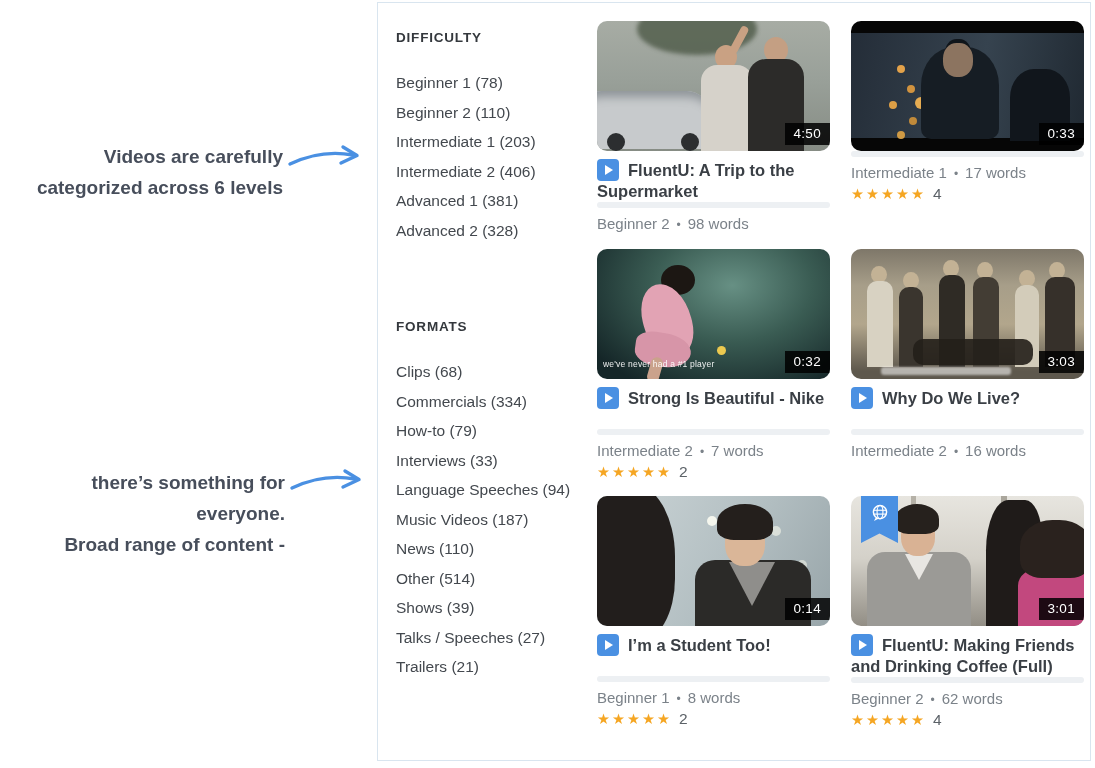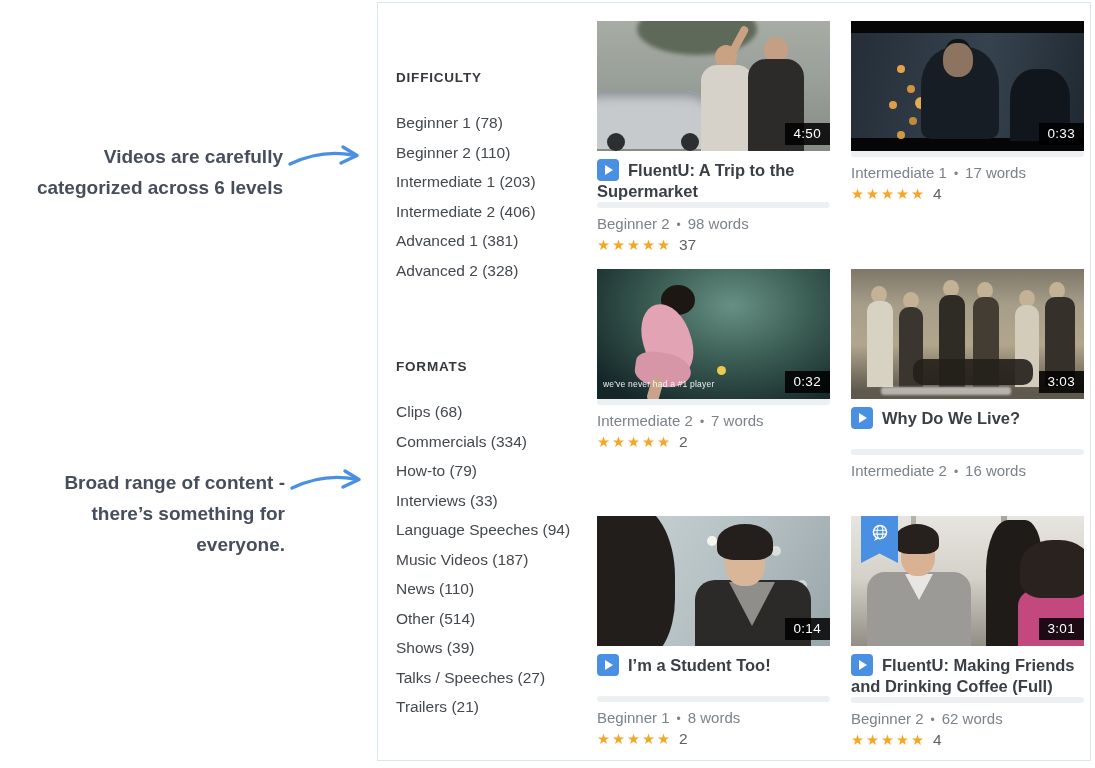--- a/index.html
+++ b/index.html
@@ -20,41 +20,41 @@
   .arrow1 { left:287px; top:144px; }
   .arrow2 { left:289px; top:468px; }
 
   
   .panel {
     position:absolute; left:377px; top:2px; width:714px; height:759px;
     background:#ffffff; border:1px solid #d9e5ef;
   }
 
   
-  .filter-group { position:absolute; left:18px; width:195px;margin-top:40px; }
+  .filter-group { position:absolute; left:18px; width:195px; }
   .group-difficulty { top:27px; }
   .group-formats { top:316px; }
   .group-header {
     font-size:13.5px; font-weight:700; color:#34383d; letter-spacing:.8px;
     margin-bottom:29px;
   }
   .filter-item {
     font-size:15.5px; color:#43484e; line-height:17px; margin-bottom:12.5px;
     cursor:pointer; white-space:nowrap;
   }
 
   
   .grid {
     position:absolute; left:219px; top:18px; width:488px;
     display:grid; grid-template-columns:233px 233px; column-gap:21px; row-gap:15px;
   }
   .card { width:233px; position:relative; }
   .thumb {
     position:relative; width:233px; height:130px; overflow:hidden;
-    background:#202020; cursor:pointer;
+    background:#202020; cursor:pointer;border-radius:10px;
   }
   .duration {
     position:absolute; right:0; bottom:6px; background:rgba(0,0,0,.85);
     color:#fff; font-size:13.5px; padding:3px 9px 4px; letter-spacing:.3px;
   }
   .thumb-caption {
     position:absolute; left:6px; bottom:10px; color:rgba(255,255,255,.92);
     font-size:8.5px; letter-spacing:.2px;
   }
   .title {
@@ -144,22 +144,22 @@
 <div class="note note1">
   <div>Videos are carefully</div>
   <div>categorized across 6 levels</div>
 </div>
 <svg class="arrow arrow1" width="80" height="28" viewBox="0 0 80 28">
   <path d="M3,20 C 24,10 44,7 66,11" fill="none" stroke="#4a90e2" stroke-width="3.4" stroke-linecap="round"></path>
   <path d="M56,3 L70,11.5 L54,19" fill="none" stroke="#4a90e2" stroke-width="3.4" stroke-linecap="round" stroke-linejoin="round"></path>
 </svg>
 
 <div class="note note2">
+  <div>there’s something for everyone.</div>
   <div>Broad range of content -</div>
-  <div>there’s something for everyone.</div>
 </div>
 <svg class="arrow arrow2" width="80" height="28" viewBox="0 0 80 28">
   <path d="M3,20 C 24,10 44,7 66,11" fill="none" stroke="#4a90e2" stroke-width="3.4" stroke-linecap="round"></path>
   <path d="M56,3 L70,11.5 L54,19" fill="none" stroke="#4a90e2" stroke-width="3.4" stroke-linecap="round" stroke-linejoin="round"></path>
 </svg>
 
 <div class="panel">
 
   <div class="filter-group group-difficulty">
     <div class="group-header">DIFFICULTY</div>
@@ -197,21 +197,20 @@
         <div class="abs armup"></div>
         <div class="abs m1h"></div>
         <div class="abs m1"></div>
         <div class="abs m2h"></div>
         <div class="abs m2"></div>
         <span class="duration">4:50</span>
       </div>
       <h3 class="title"><span class="play"><span class="tri"></span></span><span>FluentU: A Trip to the Supermarket</span></h3>
       <div class="divider"></div>
       <div class="meta"><span>Beginner 2</span><span class="sep">•</span><span>98 words</span></div>
-      <div class="rating"><span class="stars">★★★★★</span><span class="rcount">37</span></div>
     </article>
 
     <article class="card">
       <div class="thumb t2">
         <div class="abs mid"></div>
         <div class="abs bokeh"></div>
         <div class="abs fig"></div>
         <div class="abs head"></div>
         <div class="abs fig2"></div>
         <span class="duration">0:33</span>
@@ -224,20 +223,21 @@
     <article class="card">
       <div class="thumb t3">
         <div class="abs hair"></div>
         <div class="abs body"></div>
         <div class="abs skirt"></div>
         <div class="abs leg"></div>
         <div class="abs ball"></div>
         <span class="thumb-caption">we've never had a #1 player</span>
         <span class="duration">0:32</span>
       </div>
+      <h3 class="title"><span class="play"><span class="tri"></span></span><span>Strong Is Beautiful - Nike</span></h3>
       <div class="divider"></div>
       <div class="meta"><span>Intermediate 2</span><span class="sep">•</span><span>7 words</span></div>
       <div class="rating"><span class="stars">★★★★★</span><span class="rcount">2</span></div>
     </article>
 
     <article class="card">
       <div class="thumb t4">
         <div class="abs h" style="left:20px"></div>
         <div class="abs p" style="left:16px;width:26px;height:86px;background:#d8d2c2"></div>
         <div class="abs h" style="left:52px;bottom:90px"></div>

